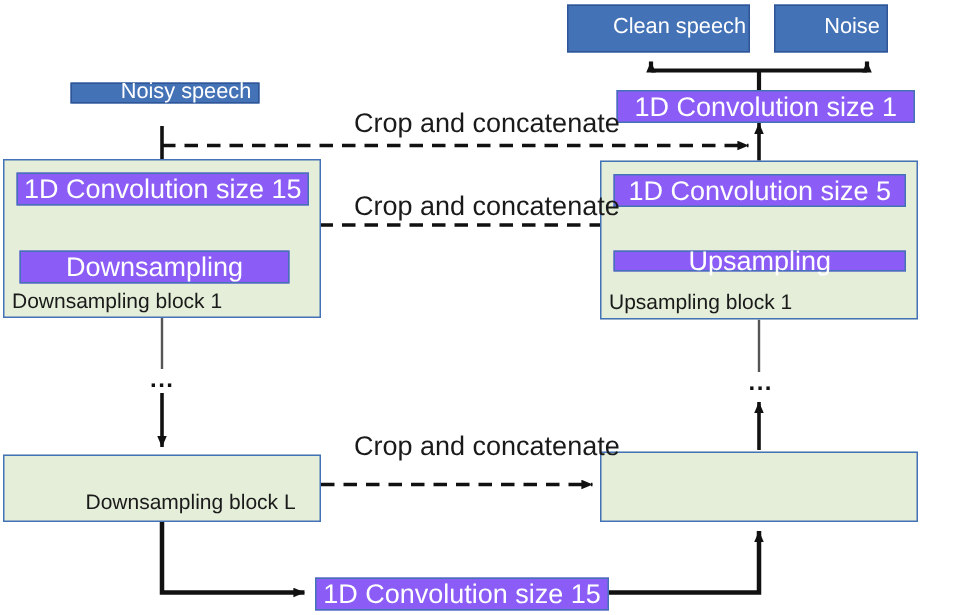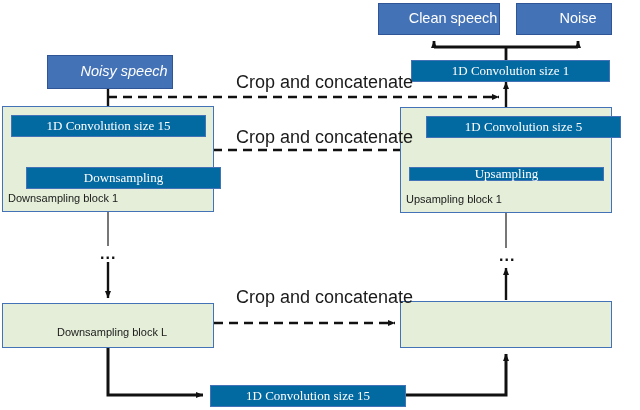--- a/index.html
+++ b/index.html
@@ -27,37 +27,36 @@
   
   .blue-box {
     background: #4472b6;
     border: 1px solid #2f5597;
     color: #ffffff;
     font-size: 14.5px;
     padding-left: 28px;
   }
   
   .green-box {
-    background: #0369a1;
+    background: #8b5cf6;
     border: 1.6px solid #4472b6;
     color: #ffffff;
-    font-size: 13px;
-    font-family: Liberation Serif, serif;
+    font-size: 18px;
   }
   
   .container-box {
     position: absolute;
     box-sizing: border-box;
     background: #e4eed8;
     border: 1.4px solid #4472b6;
   }
   .container-label {
     position: absolute;
     color: #1a1a1a;
-    font-size: 11px;
+    font-size: 14px;
     white-space: nowrap;
   }
   .plain-label {
     position: absolute;
     color: #1a1a1a;
     font-size: 18px;
     white-space: nowrap;
   }
   .dots {
     position: absolute;
@@ -116,47 +115,47 @@
     <path d="M434,47 L434,41" stroke="#111111" stroke-width="2.8" fill="none" marker-end="url(#arrowSolid)"></path>
     <path d="M578,47 L578,41" stroke="#111111" stroke-width="2.8" fill="none" marker-end="url(#arrowSolid)"></path>
 
     <path d="M108,97 L499,97" stroke="#111111" stroke-width="2.4" stroke-dasharray="9,6" fill="none" marker-end="url(#arrowThin)"></path>
 
     <path d="M108,150 L499,150" stroke="#111111" stroke-width="2.4" stroke-dasharray="9,6" fill="none" marker-end="url(#arrowThin)"></path>
 
     <path d="M214,323 L395,323" stroke="#111111" stroke-width="2.4" stroke-dasharray="9,6" fill="none" marker-end="url(#arrowThin)"></path>
   </svg>
 
-  <div class="box blue-box" style="left:47px; top:55px; width:126px; height:34px;font-style:italic;">
+  <div class="box blue-box" style="left:47px; top:55px; width:126px; height:14px;">
     <span>Noisy speech</span>
   </div>
 
   <div class="box blue-box" style="left:378px; top:3px; width:122px; height:32px;">
     <span>Clean speech</span>
   </div>
 
-  <div class="box blue-box" style="left:516px; top:3px; width:96px; height:32px;">
+  <div class="box blue-box" style="left:516px; top:3px; width:76px; height:32px;">
     <span>Noise</span>
   </div>
 
   <div class="box green-box" style="left:411px; top:60px; width:199px; height:22px;">
     <span>1D Convolution size 1</span>
   </div>
 
   <div class="container-box" style="left:2px; top:106px; width:212px; height:106px;"></div>
   <div class="box green-box" style="left:11px; top:115px; width:195px; height:22px;">
     <span>1D Convolution size 15</span>
   </div>
-  <div class="box green-box" style="left:26px; top:167px; width:195px; height:22px;">
+  <div class="box green-box" style="left:13px; top:167px; width:180px; height:22px;">
     <span>Downsampling</span>
   </div>
   <div class="container-label" style="left:8px; top:192px;">Downsampling block 1</div>
 
   <div class="container-box" style="left:400px; top:107px; width:212px; height:106px;"></div>
-  <div class="box green-box" style="left:409px; top:116px; width:195px; height:22px;margin-left:17px;">
+  <div class="box green-box" style="left:409px; top:116px; width:195px; height:22px;">
     <span>1D Convolution size 5</span>
   </div>
   <div class="box green-box" style="left:409px; top:167px; width:195px; height:14px;">
     <span>Upsampling</span>
   </div>
   <div class="container-label" style="left:406px; top:193px;">Upsampling block 1</div>
 
   <div class="container-box" style="left:2px; top:303px; width:212px; height:45px;"></div>
   <div class="container-label" style="left:9px; top:326px;margin-left:48px;">Downsampling block L</div>
 

